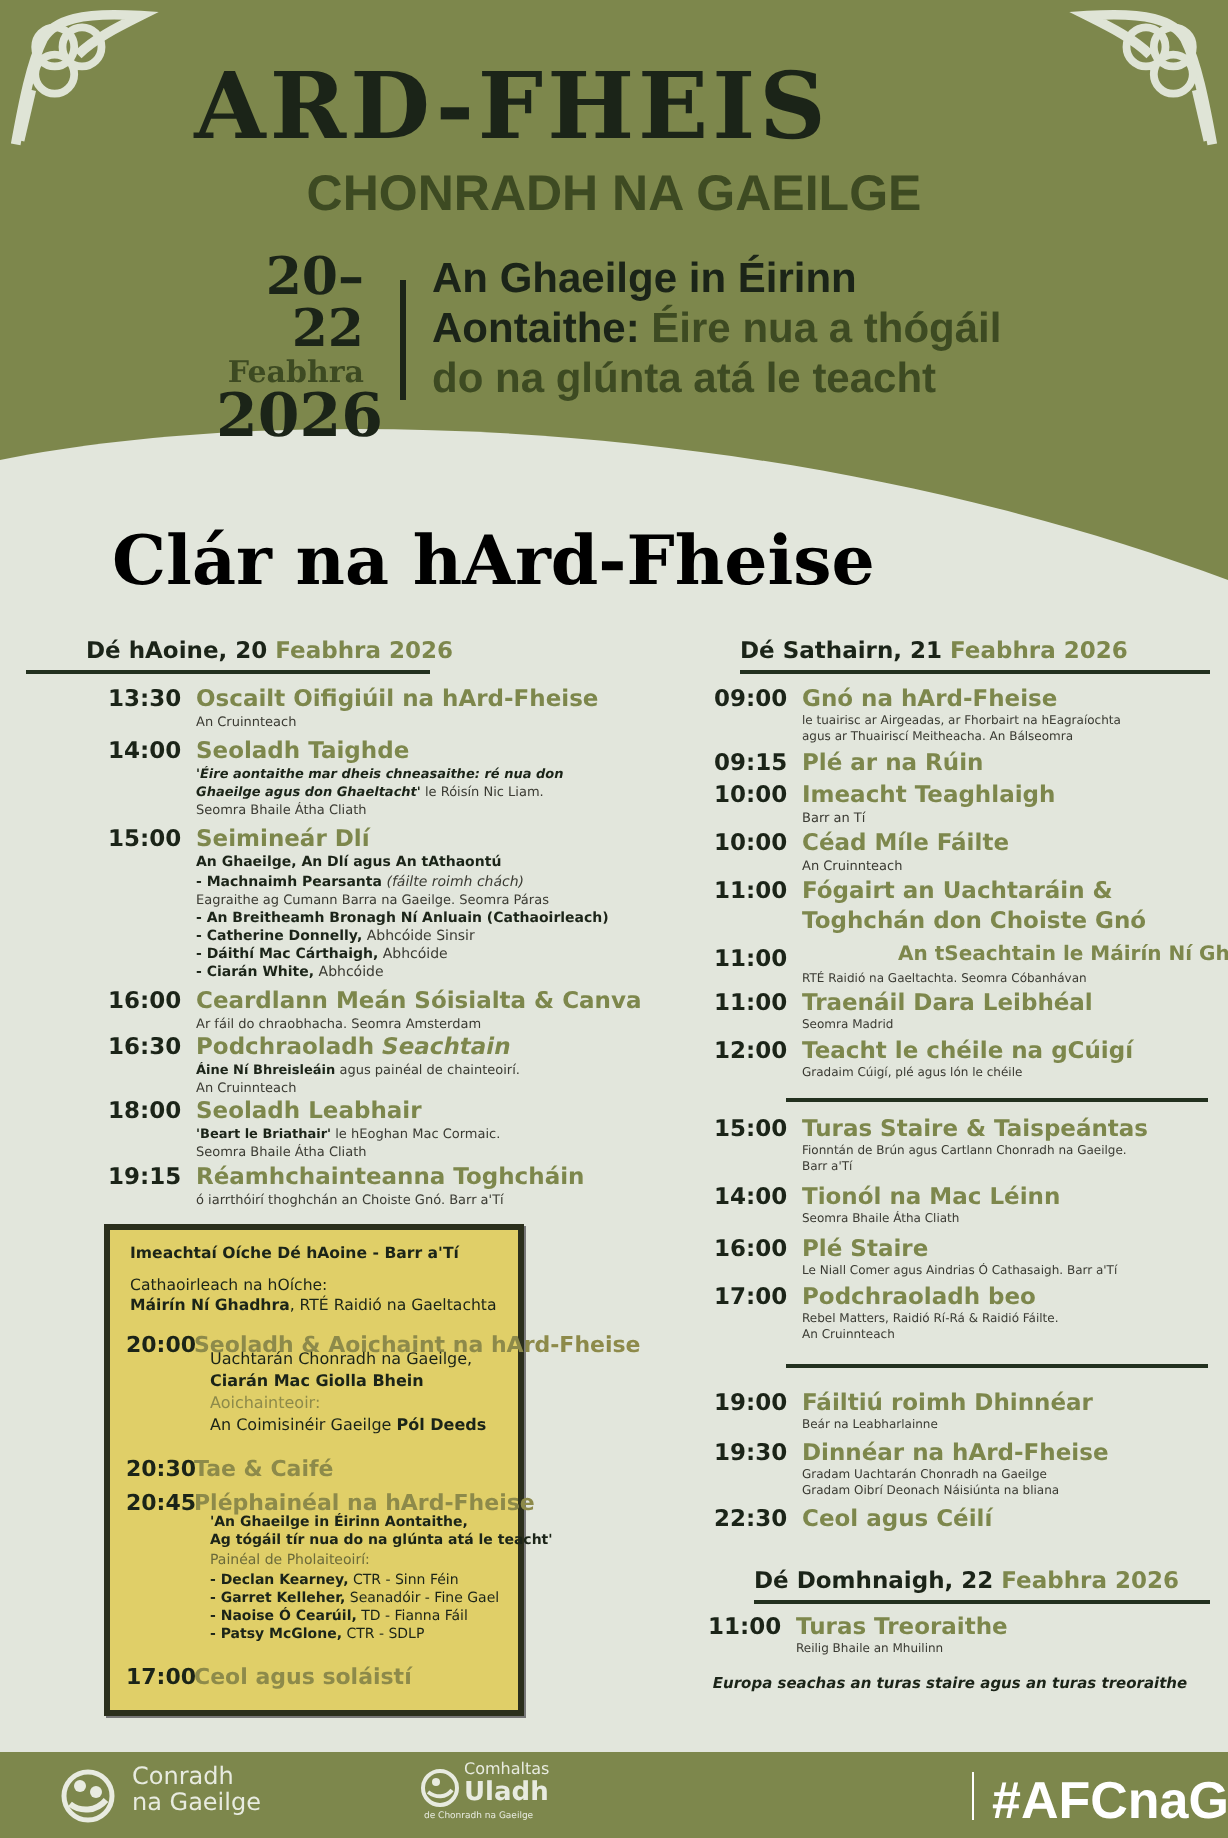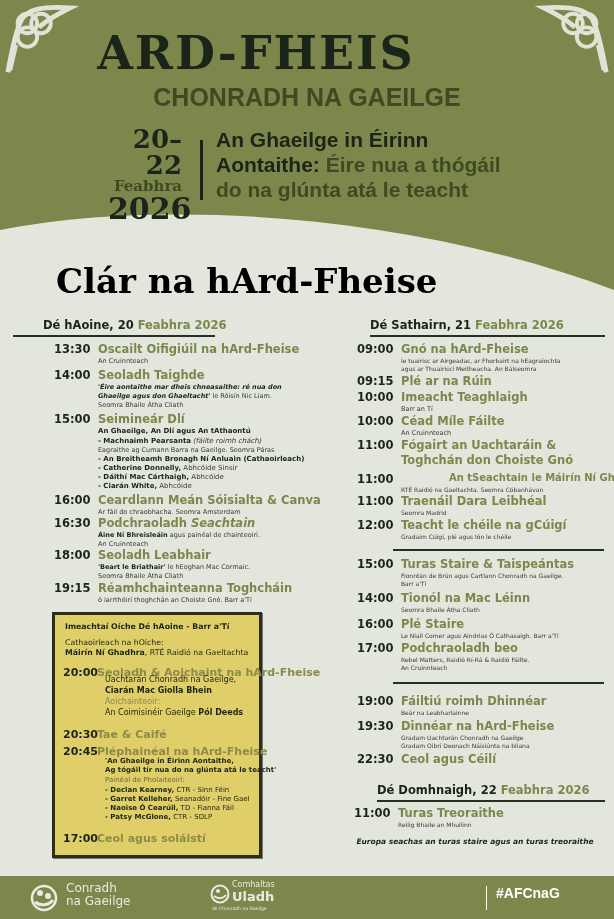--- a/index.html
+++ b/index.html
@@ -111,21 +111,21 @@
   .f-logo2-text .a { font-size: 8px; display: block; }
   .f-logo2-text .b { font-size: 13px; font-weight: bold; display: block; margin-top: 1px; }
   .f-logo2-text .c { font-size: 4.5px; display: block; position: absolute; left: -20px; top: 26px; white-space: nowrap; }
   .f-url {
     position: absolute; left: 338px; top: 9px; color: #ffffff;
     font-family: "Liberation Sans", sans-serif; font-weight: bold; font-size: 19px;
   }
   .f-divider { position: absolute; left: 486px; top: 10px; width: 1px; height: 24px; background: #ffffff; }
   .f-tag {
     position: absolute; left: 496px; top: 9px; color: #ffffff;
-    font-family: "Liberation Sans", sans-serif; font-weight: bold; font-size: 14px;
+    font-family: "Liberation Sans", sans-serif; font-weight: bold; font-size: 26px;
   }
 </style>
 </head>
 <body>
 
 <div class="header"></div>
 <svg class="curve" viewBox="0 0 614 120" preserveAspectRatio="none">
   <path d="M0,30 C150,0 400,10 614,90 L614,120 L0,120 Z" fill="#e2e6dc"></path>
 </svg>
 

